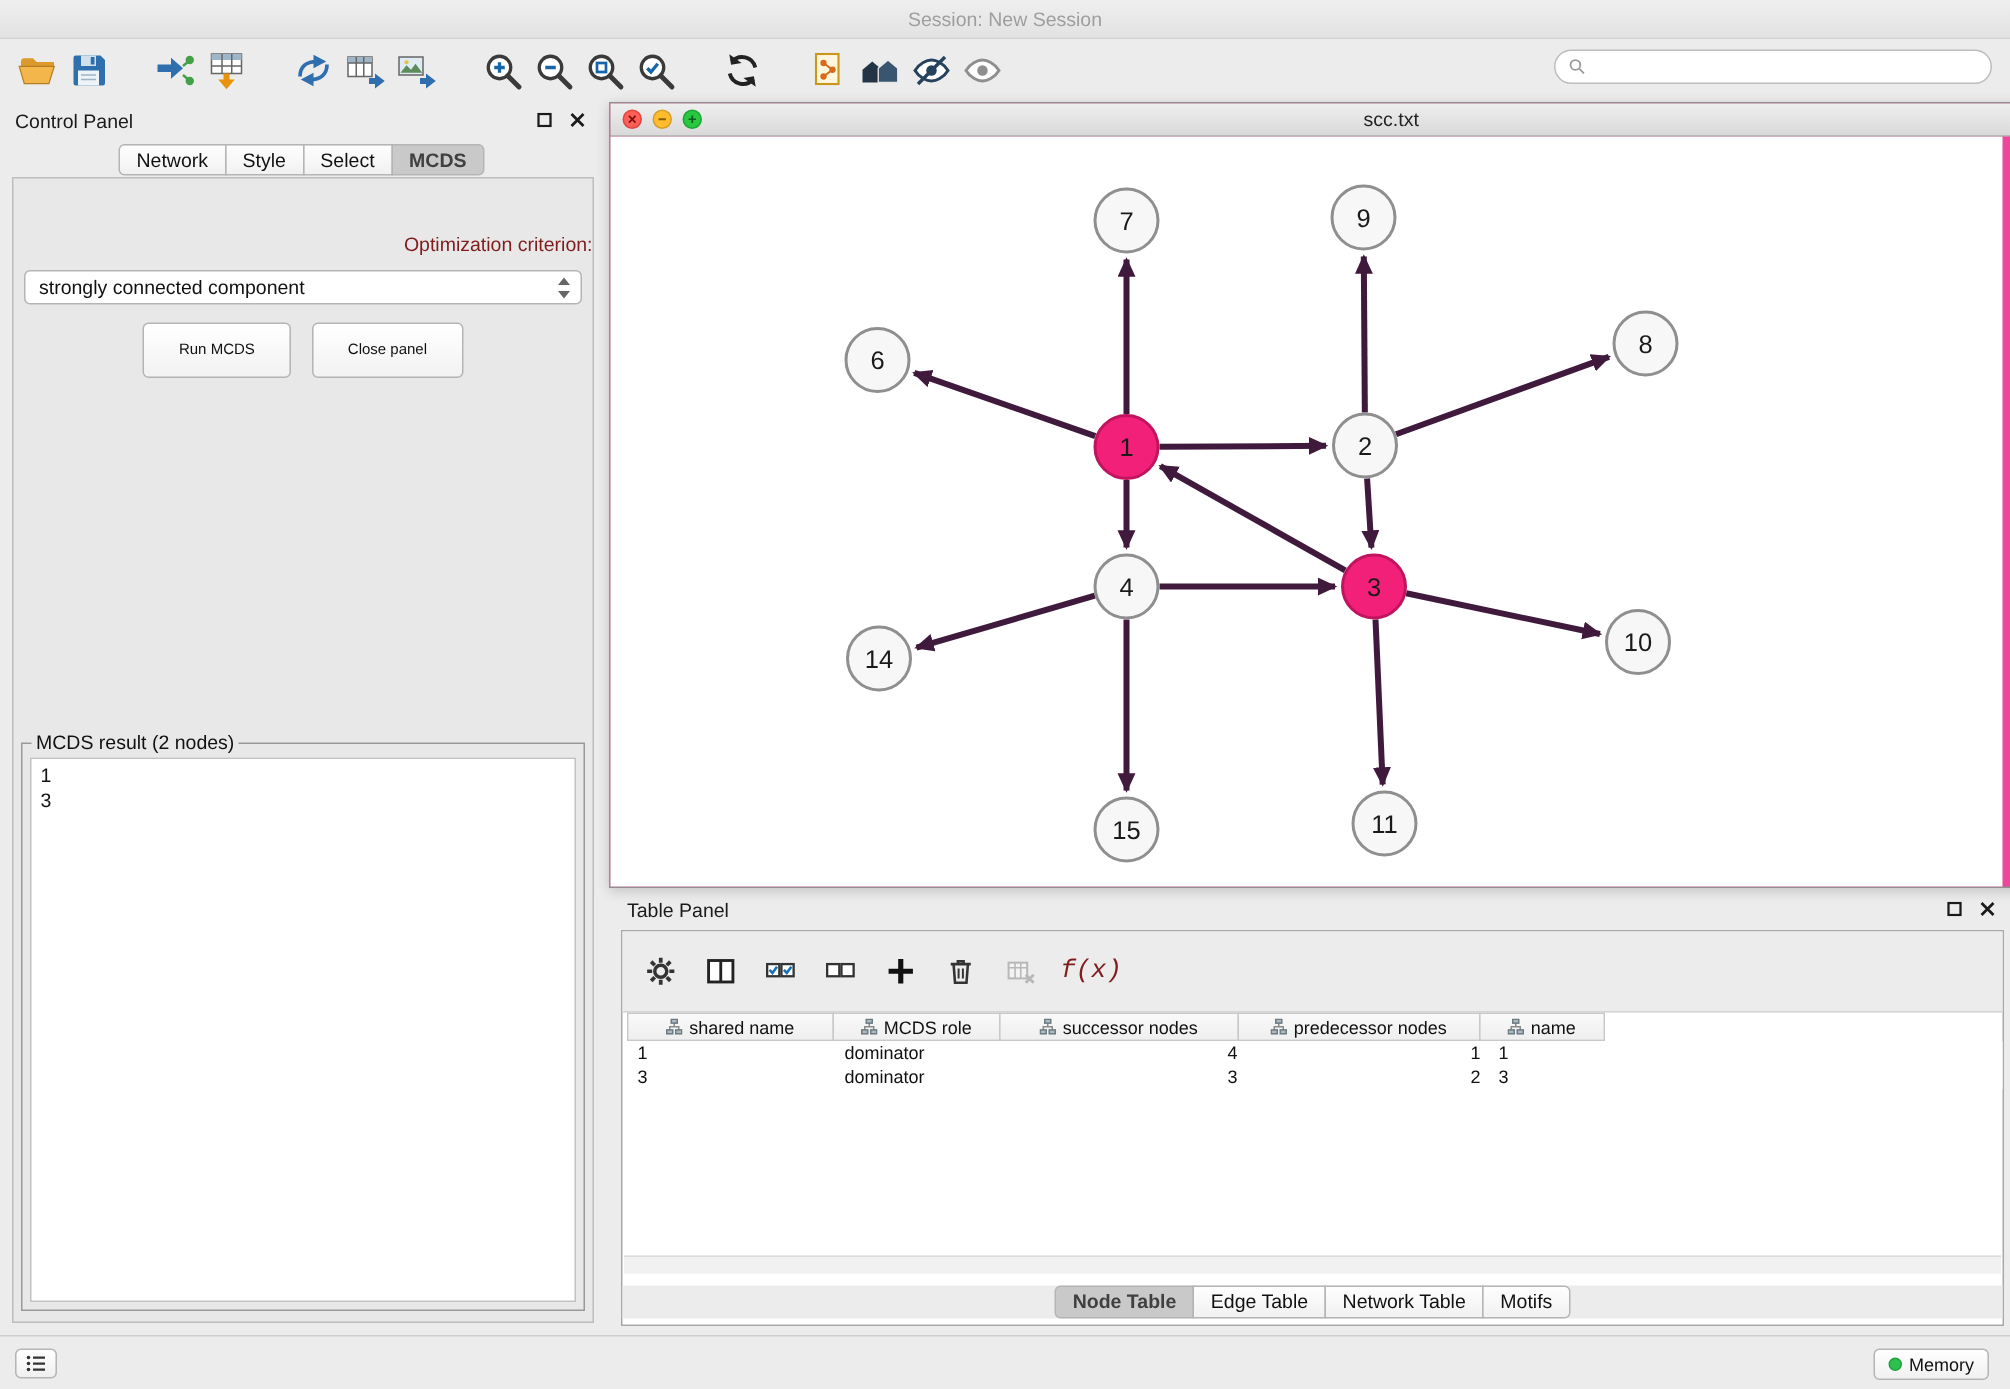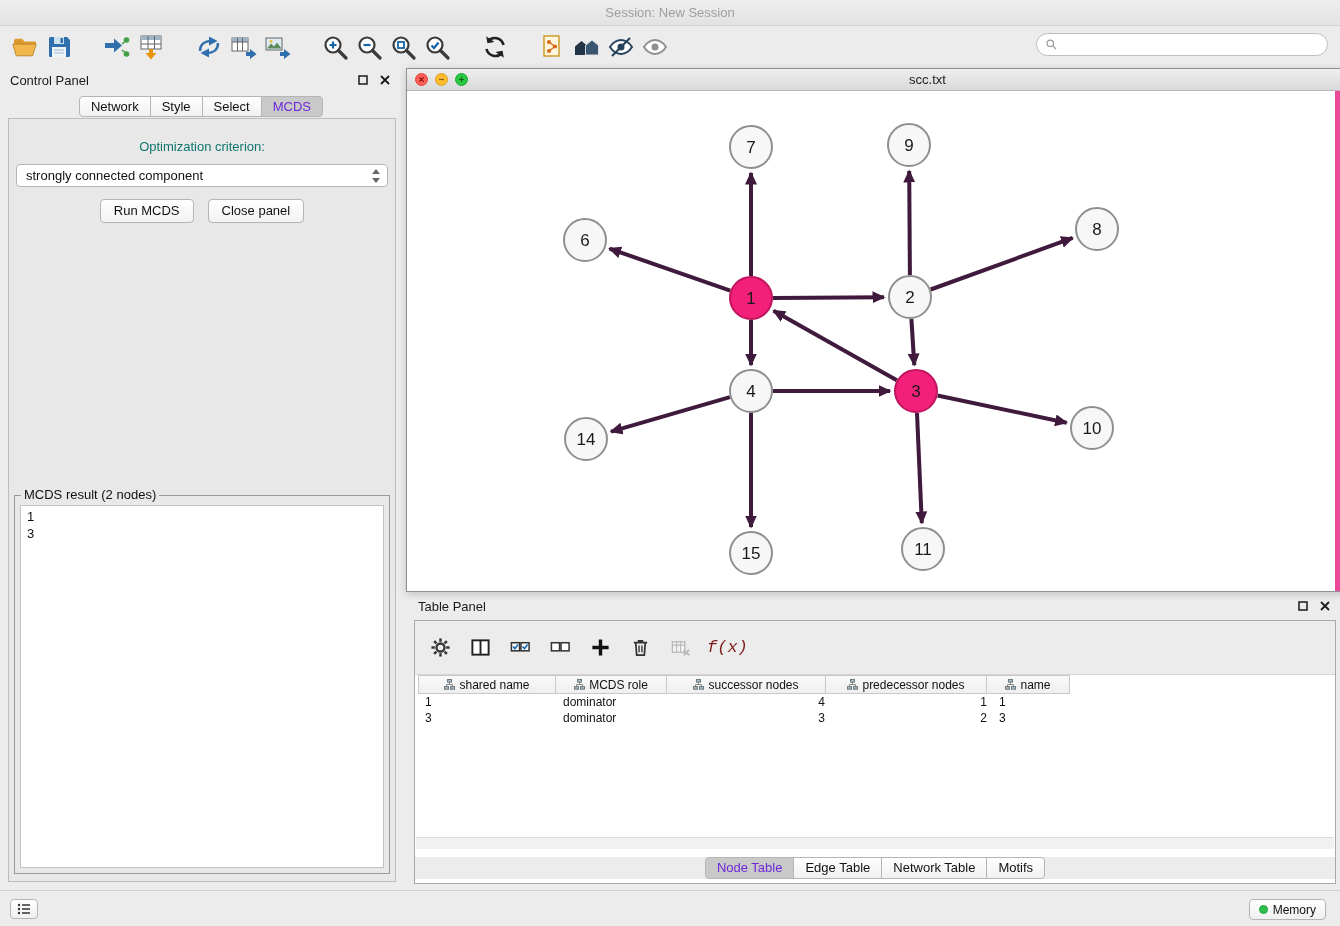--- a/index.html
+++ b/index.html
@@ -30,31 +30,31 @@
   .control-panel { position:absolute; left:2px; top:68px; width:398px; height:814px; }
   .panel-header { height:24px; display:flex; align-items:center; font-size:13px; color:#1a1a1a; padding:0 8px; }
   .panel-header .spacer { flex:1; }
   .mini-btn { width:14px; height:14px; display:flex; align-items:center; justify-content:center; margin-left:8px; }
   .mini-btn svg { width:10px; height:10px; }
   .cp-tabs { display:flex; justify-content:center; margin-top:4px; height:21px; }
   .tab { border:1px solid #b5b5b5; background:linear-gradient(#fefefe,#f1f1f1);
     font-size:13px; color:#111; padding:1px 11px; line-height:17px; margin-left:-1px; }
   .tab:first-child { border-radius:4px 0 0 4px; margin-left:0; }
   .tab:last-child { border-radius:0 4px 4px 0; }
-  .tab.active { background:#c9c9c9; color:#6d28d9; }
+  .tab.active { background:#c9c9c9; color:#404040;font-weight:bold; }
   .cp-body { position:absolute; left:6px; top:50px; width:388px; bottom:0;
     background:#e8e8e8; border:1px solid #bdbdbd; }
-  .opt-label { text-align:center; font-size:13px; margin-top:20px; color:#0f766e; }
+  .opt-label { text-align:right; font-size:13px; margin-top:36px; color:#7f1d1d; }
   .combo { position:relative; margin:10px auto 0 auto; width:372px; height:23px; background:#fff;
     border:1px solid #b5b5b5; border-radius:4px; font-size:13px; line-height:21px;
     padding-left:9px; color:#111; }
   .combo .arrows { position:absolute; right:6px; top:3px; }
   .btn-row { display:flex; justify-content:center; gap:14px; margin-top:12px; }
   .btn { border:1px solid #b5b5b5; border-radius:4px; background:linear-gradient(#ffffff,#f2f2f2);
-    font-size:13px; color:#111; height:24px; padding:0 13px; line-height:20px; }
+    font-size:10px; color:#111; height:37px; padding:0 23px; line-height:20px; }
   .result-box { position:absolute; left:5px; right:5px; top:376px; bottom:7px;
     border:1px solid #9a9a9a; background:#e8e8e8; }
   .result-legend { position:absolute; top:-9px; left:6px; background:#e8e8e8;
     font-size:13px; padding:0 3px; color:#111; }
   .result-inner { position:absolute; left:5px; right:5px; top:9px; bottom:5px;
     background:#fff; border:1px solid #c2c2c2; font-size:13px; line-height:17px;
     padding:2px 6px; white-space:pre-line; color:#111; overflow:hidden; }
 
   
   .network-window { position:absolute; left:406px; top:68px; width:1043px; height:524px;

